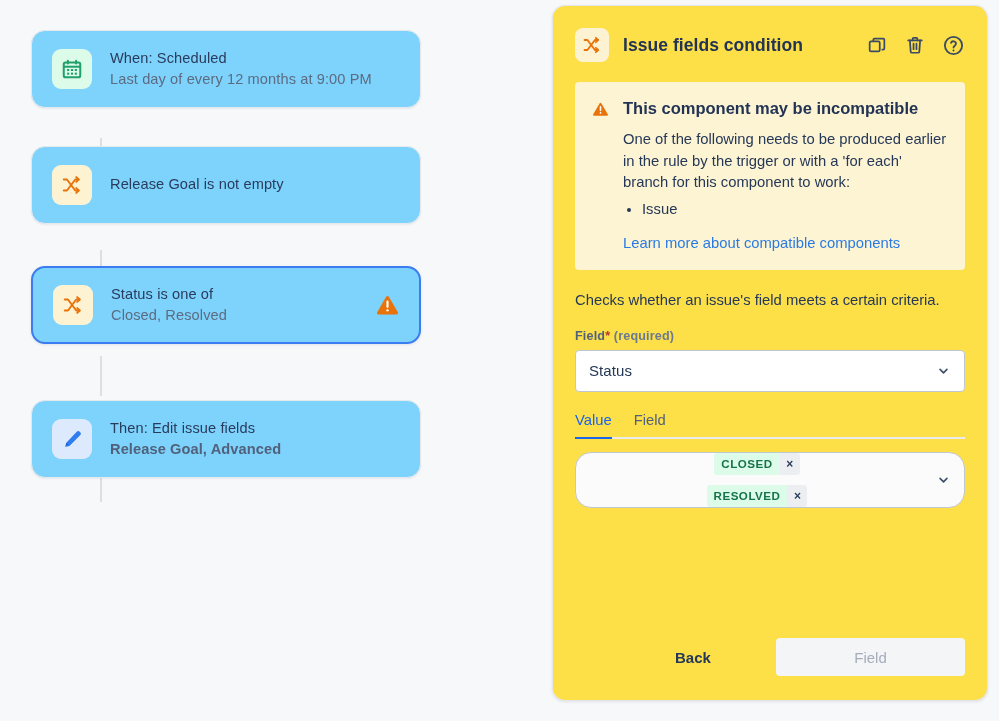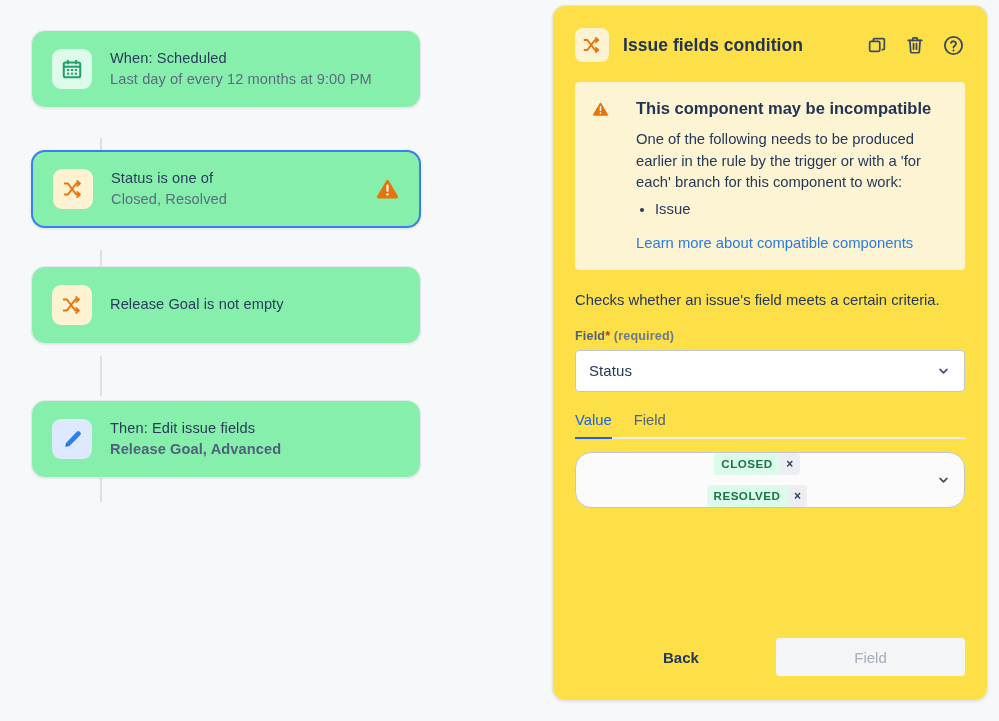--- a/index.html
+++ b/index.html
@@ -24,21 +24,21 @@
     position: absolute;
     left: 69px;
     width: 2px;
     background: #dcdfe4;
     z-index: 0;
   }
   .card {
     position: relative;
     z-index: 1;
     width: 390px;
-    background: #86efac;
+    background: #7dd3fc;
     border: 1px solid #e6e8ec;
     border-radius: 14px;
     box-shadow: 0 1px 2px rgba(9,30,66,0.07);
     display: flex;
     align-items: center;
     padding: 0 18px 0 20px;
     min-height: 78px;
   }
   .card.selected {
     border: 2px solid #3b7cf0;
@@ -128,21 +128,21 @@
     display: flex; align-items: center; justify-content: center;
     width: 24px; height: 24px;
   }
 
   .warn-box {
     margin: 20px 22px 0 22px;
     background: #fdf4d4;
     border-radius: 4px;
     padding: 16px 18px 18px 16px;
     display: flex;
-    gap: 26px;
+    gap: 13px;
   }
   .warn-ico { flex: 0 0 18px; padding-top: 2px; }
   .warn-body { flex: 1 1 auto; }
   .warn-title {
     font-size: 16.5px;
     font-weight: 700;
     color: #223354;
     line-height: 1.33;
     margin-bottom: 9px;
   }
@@ -261,21 +261,21 @@
     width: 20px;
     cursor: pointer;
     color: #2c3e5d;
     font-size: 12px;
     font-weight: 700;
     line-height: 1;
   }
 
   .footer {
     position: absolute;
-    left: 0; right: 0; bottom: 24px;
+    left: 12px; right: 0; bottom: 24px;
     display: flex;
     align-items: center;
     padding: 0 22px;
   }
   .btn-back {
     background: none; border: none;
     font-family: inherit;
     font-size: 15px;
     font-weight: 700;
     color: #253858;
@@ -324,54 +324,54 @@
             <rect x="15" y="16" width="2.4" height="2.2" fill="#22a06b"></rect>
           </svg>
         </div>
         <div class="card-text">
           <div class="card-title">When: Scheduled</div>
           <div class="card-sub">Last day of every 12 months at 9:00 PM</div>
         </div>
       </div>
 
       
+      <div class="card" style="margin-top:38px;">
+        <div class="card-icon ic-yellow">
+          <svg width="22" height="22" viewBox="0 0 24 24" fill="none" stroke="#e8730a" stroke-width="2.1" stroke-linecap="round" stroke-linejoin="round">
+            <path d="M3 6h3.5l9 12H19"></path>
+            <path d="M3 18h3.5l9-12H19"></path>
+            <path d="M16.6 3.4 19.4 6l-2.8 2.6"></path>
+            <path d="M16.6 15.4 19.4 18l-2.8 2.6"></path>
+          </svg>
+        </div>
+        <div class="card-text">
+          <div class="card-title">Release Goal is not empty</div>
+        </div>
+      </div>
+
+      
       <div class="card selected" style="margin-top:42px;">
         <div class="card-icon ic-yellow">
           <svg width="22" height="22" viewBox="0 0 24 24" fill="none" stroke="#e8730a" stroke-width="2.1" stroke-linecap="round" stroke-linejoin="round">
             <path d="M3 6h3.5l9 12H19"></path>
             <path d="M3 18h3.5l9-12H19"></path>
             <path d="M16.6 3.4 19.4 6l-2.8 2.6"></path>
             <path d="M16.6 15.4 19.4 18l-2.8 2.6"></path>
           </svg>
         </div>
         <div class="card-text">
           <div class="card-title">Status is one of</div>
           <div class="card-sub">Closed, Resolved</div>
         </div>
         <div class="card-warn">
           <svg width="27" height="27" viewBox="0 0 24 24" fill="none">
             <path d="M12 3.6c.5 0 .95.27 1.2.7l8 13.8c.5.87-.12 1.95-1.2 1.95H4c-1.08 0-1.7-1.08-1.2-1.95l8-13.8c.25-.43.7-.7 1.2-.7z" fill="#e8730a"></path>
             <path d="M12 8.6v4.6" stroke="#fff" stroke-width="1.9" stroke-linecap="round"></path>
             <circle cx="12" cy="16.3" r="1.05" fill="#fff"></circle>
           </svg>
-        </div>
-      </div>
-
-      
-      <div class="card" style="margin-top:38px;">
-        <div class="card-icon ic-yellow">
-          <svg width="22" height="22" viewBox="0 0 24 24" fill="none" stroke="#e8730a" stroke-width="2.1" stroke-linecap="round" stroke-linejoin="round">
-            <path d="M3 6h3.5l9 12H19"></path>
-            <path d="M3 18h3.5l9-12H19"></path>
-            <path d="M16.6 3.4 19.4 6l-2.8 2.6"></path>
-            <path d="M16.6 15.4 19.4 18l-2.8 2.6"></path>
-          </svg>
-        </div>
-        <div class="card-text">
-          <div class="card-title">Release Goal is not empty</div>
         </div>
       </div>
 
       
       <div class="card" style="margin-top:56px;">
         <div class="card-icon ic-blue">
           <svg width="22" height="22" viewBox="0 0 24 24" fill="none">
             <path d="M17.4 3.9a2 2 0 0 1 2.83 0l.9.9a2 2 0 0 1 0 2.83L9.2 19.56l-4.6 1.24 1.24-4.6L17.4 3.9z" fill="#2f7ef0"></path>
             <path d="M5.84 16.2 7.9 18.26l-2.9.78.84-2.84z" fill="#1e5fc0"></path>
           </svg>

